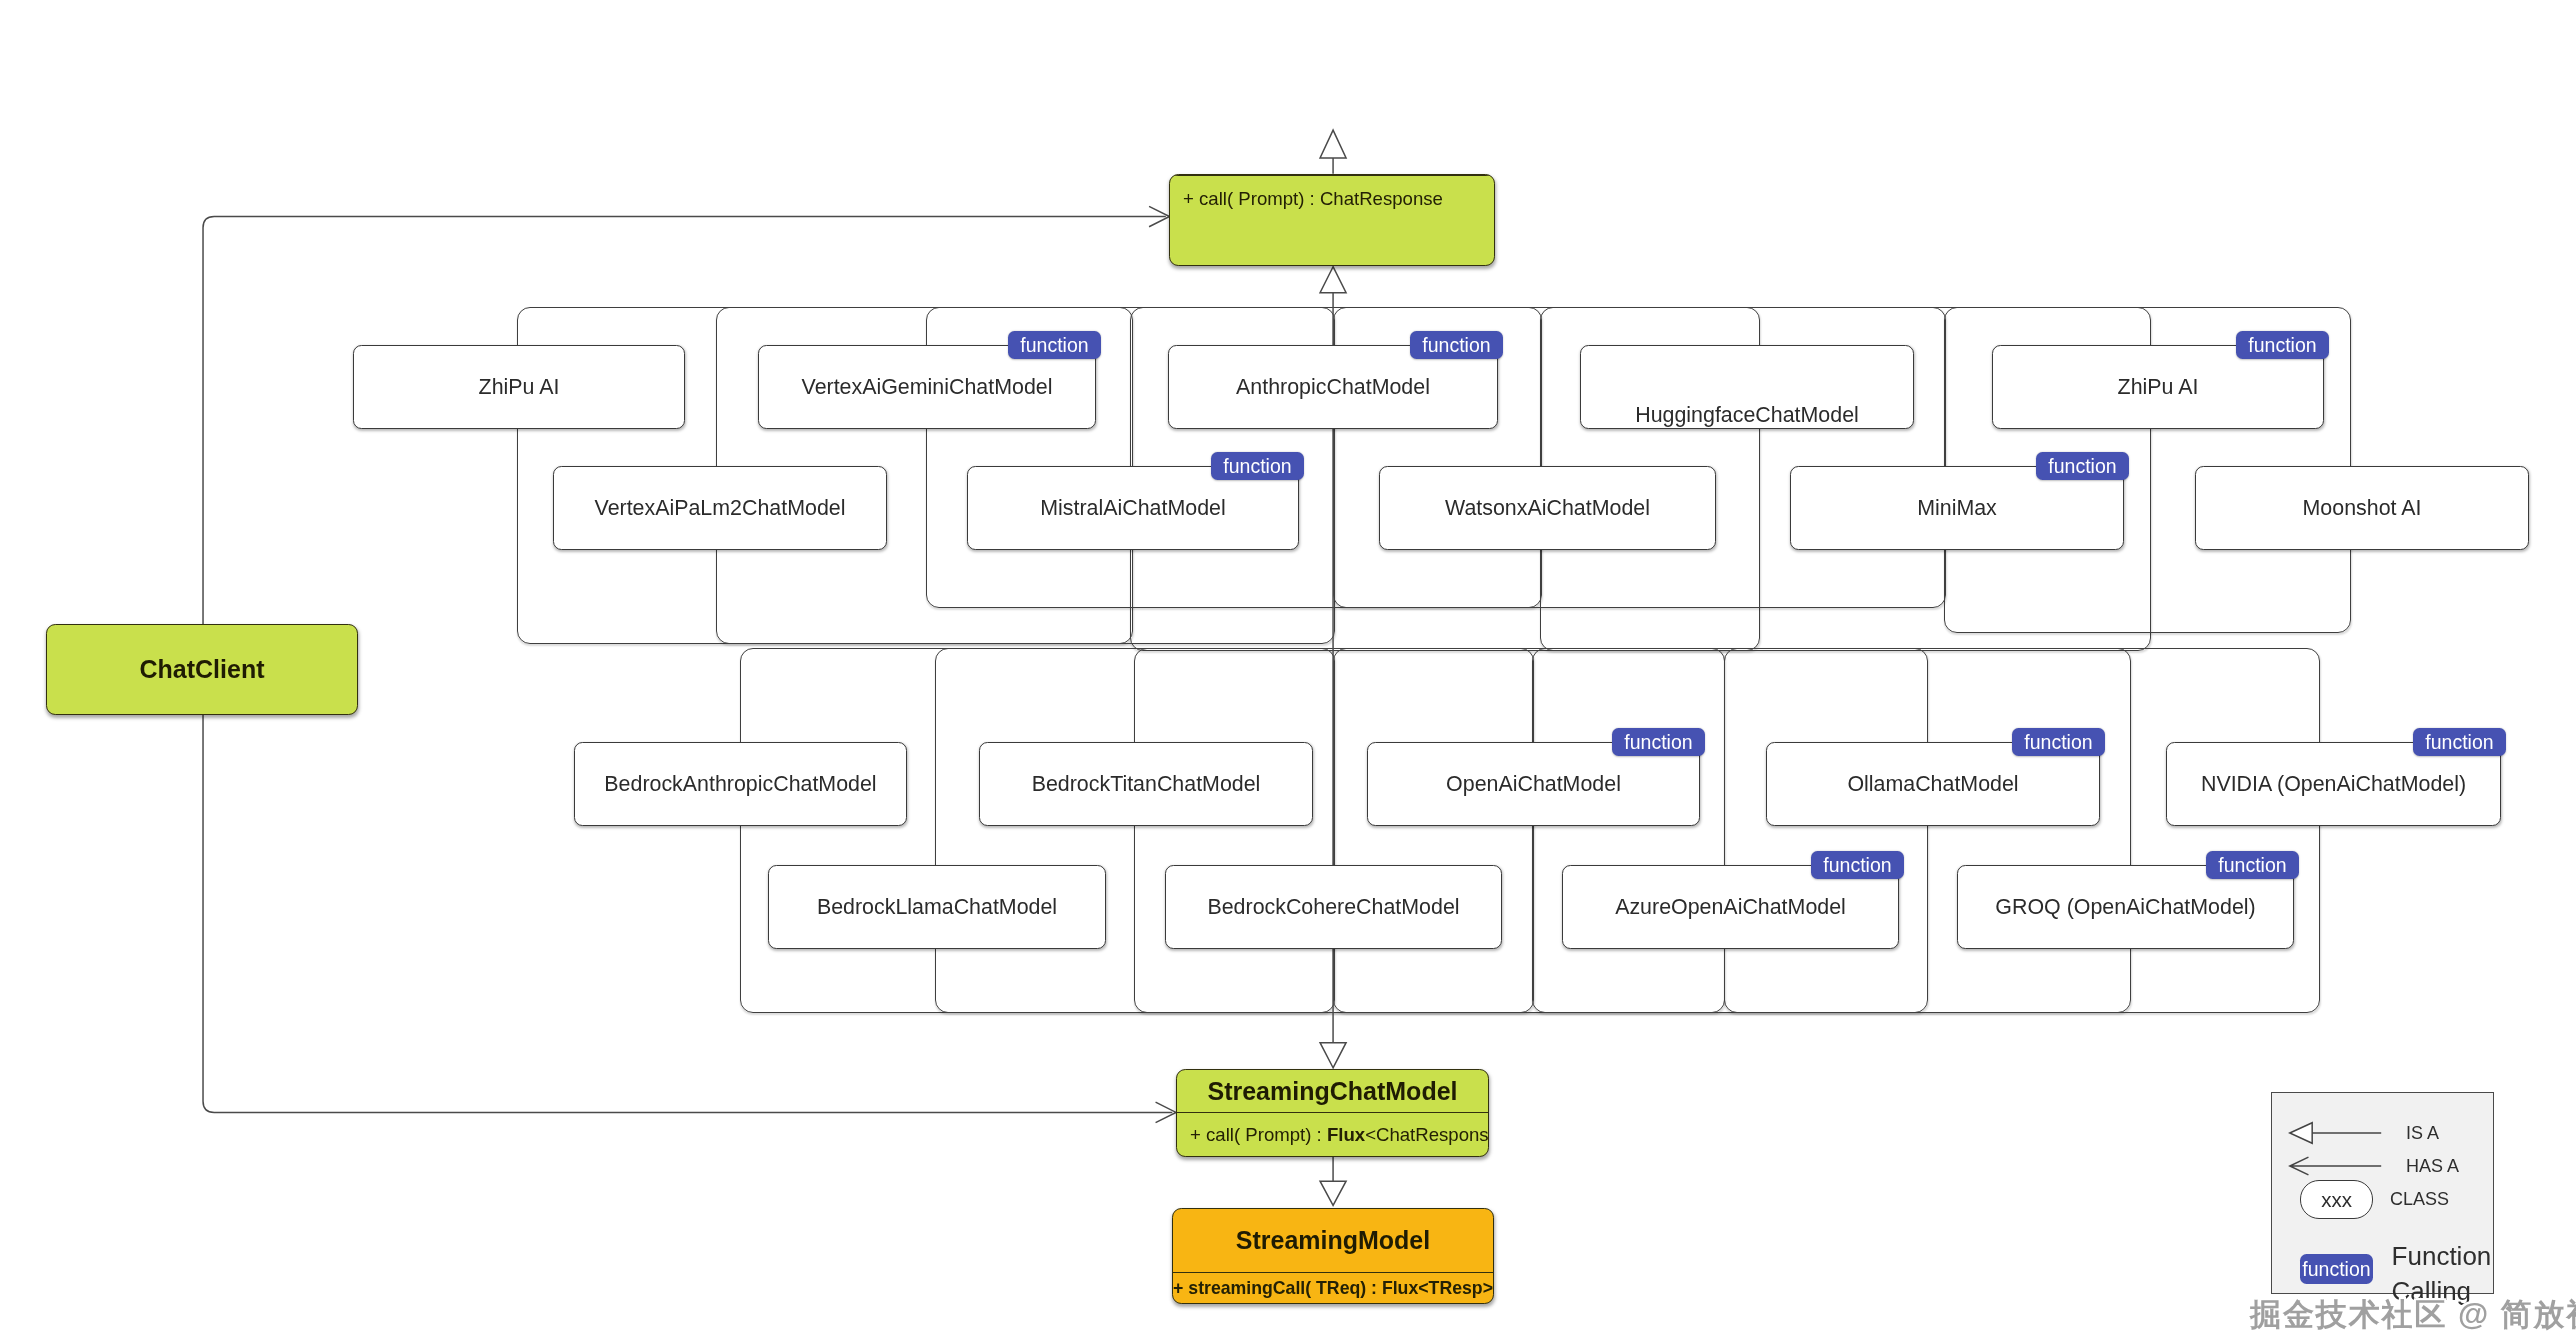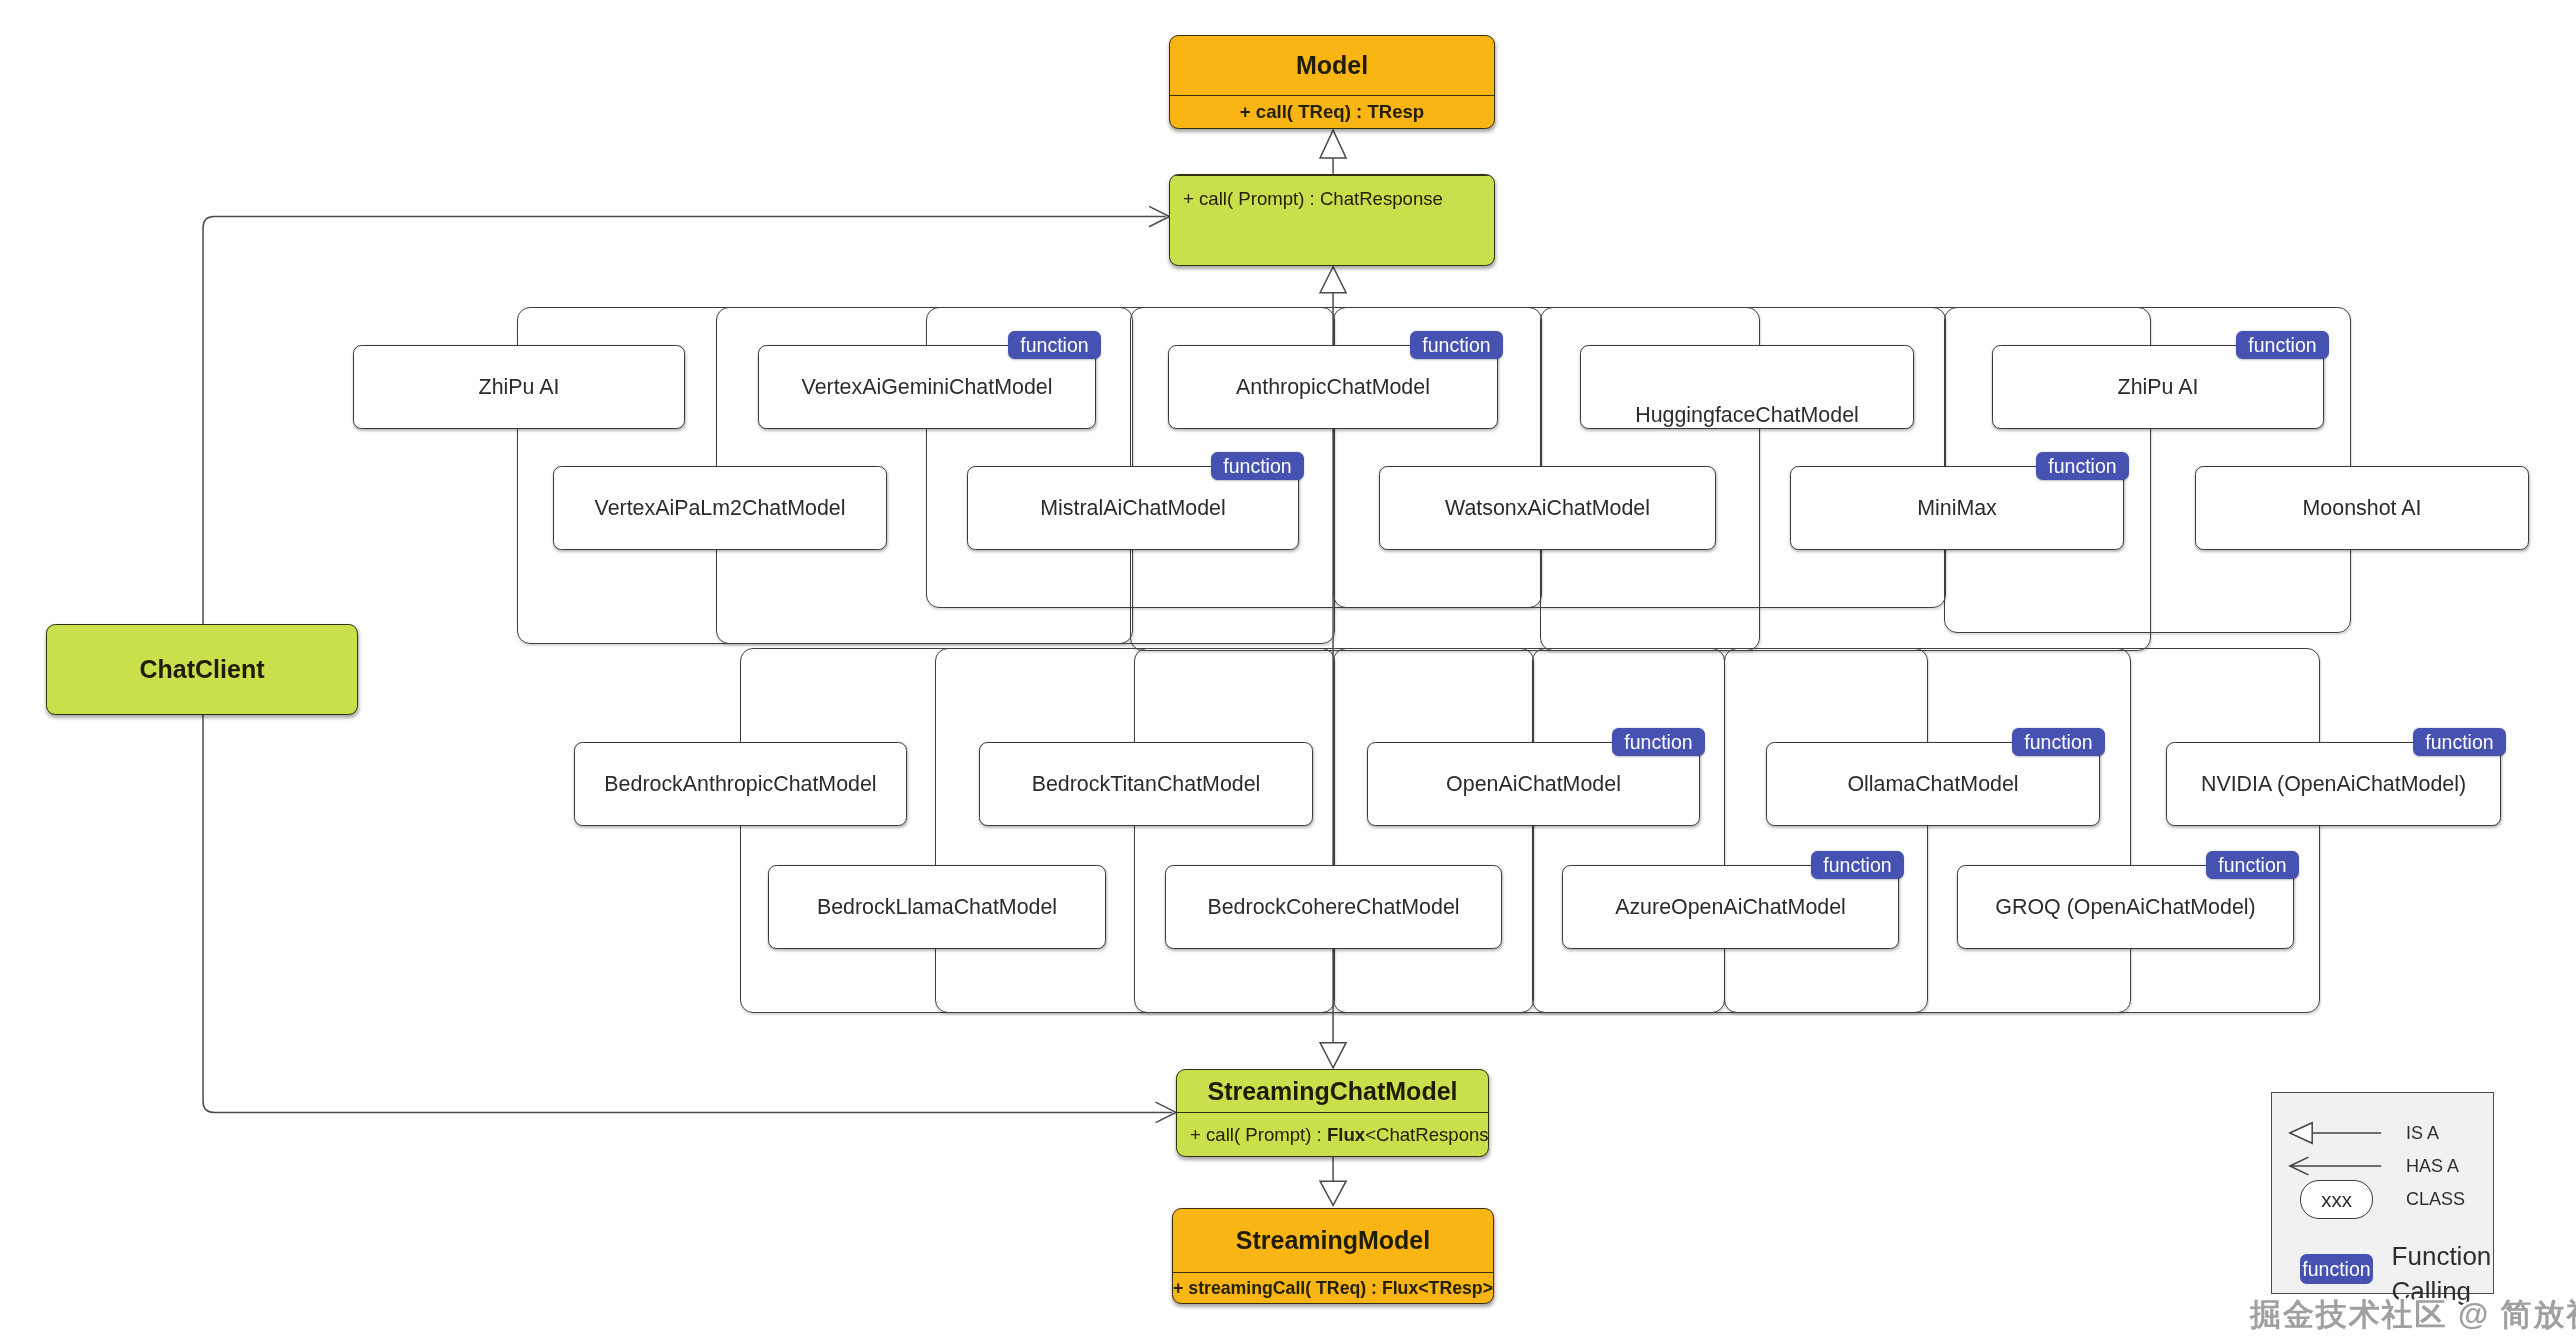--- a/index.html
+++ b/index.html
@@ -153,24 +153,20 @@
       <div class="model-box" style="left: 1562px; top: 865px; width: 335px; height: 82px;">
         <span class="model-label">AzureOpenAiChatModel</span>
         <span class="badge">function</span>
       </div>
       <div class="model-box" style="left: 1957px; top: 865px; width: 335px; height: 82px;">
         <span class="model-label">GROQ (OpenAiChatModel)</span>
         <span class="badge">function</span>
       </div>
     </div>
 
-  <div class="class-box orange" style="left:1169px;top:35px;width:324px;height:92px;">
-    <div class="class-title">Model</div>
-    <div class="class-method centered" style="height:32px;"><span></span><b>+ call( TReq) : TResp</b><span></span></div>
-  </div>
 
   <div class="class-box green" style="left:1169px;top:174px;width:324px;height:90px;">
     <div class="class-method" style="height:46px;text-align:right;"><span>+ call( Prompt) : ChatResponse</span><b></b><span></span></div>
   </div>
 
   <div class="class-box green" style="left:46px;top:624px;width:310px;height:89px;">
     <div class="class-title">ChatClient</div>
   </div>
 
   <div class="class-box green" style="left:1176px;top:1069px;width:311px;height:86px;">
@@ -192,21 +188,21 @@
       <span class="legend-label">IS A</span>
     </div>
     <div class="legend-row" style="top:59px;">
       <svg width="97" height="28" viewBox="0 0 104 30">
         <path d="M 3,15 L 101,15 M 23,5.5 L 3,15 L 23,24.5" stroke="#444444" stroke-width="1.6" fill="none"></path>
       </svg>
       <span class="legend-label">HAS A</span>
     </div>
     <div class="legend-row" style="top:87px;">
       <div class="legend-class-sample" style="margin-left:13px;">xxx</div>
-      <span class="legend-label" style="margin-left:33px;">CLASS</span>
+      <span class="legend-label" style="margin-left:17px;">CLASS</span>
     </div>
     <div class="legend-row" style="top:136px;">
       <div class="legend-badge" style="margin-left:13px;">function</div>
       <span class="legend-label small">Function Calling</span>
     </div>
   </div>
 
   <div id="watermark">掘金技术社区 @ 简放视野</div>
 
 </div>

